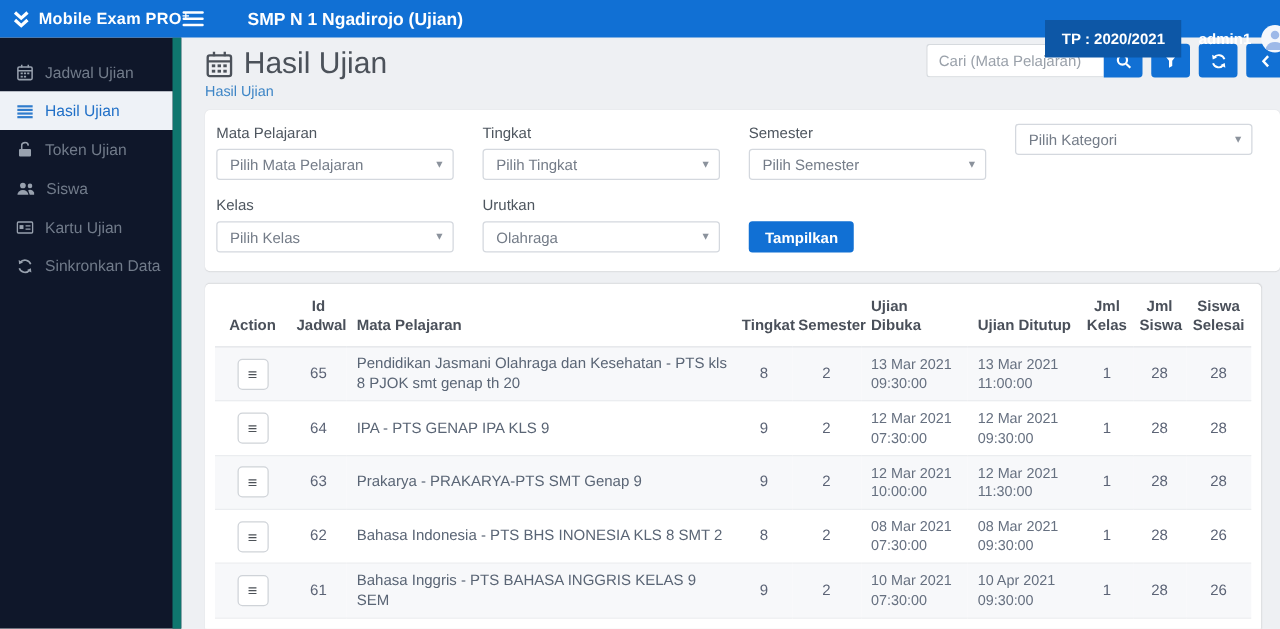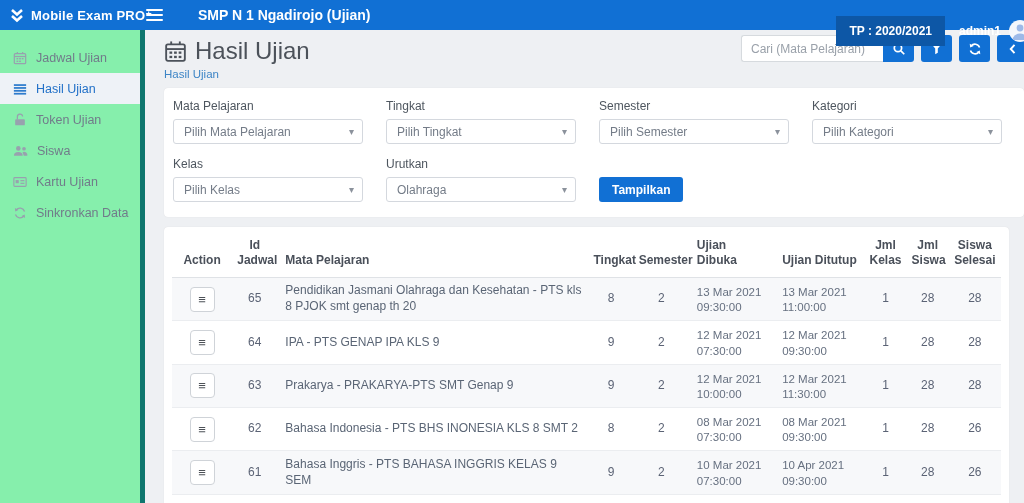--- a/index.html
+++ b/index.html
@@ -17,21 +17,21 @@
   .topbar-title { font-size:14px; font-weight:600; margin-left:32px; }
   .topbar-right { position:absolute; right:0; top:16px; height:30px; display:flex; align-items:center; }
   .tp-badge { background:#0d57a6; height:30px; display:flex; align-items:center;
     padding:0 13px; font-size:12px; font-weight:bold; }
   .username { font-size:12px; font-weight:bold; margin:0 8px 0 14px; }
   .avatar { width:22px; height:22px; border-radius:50%; background:#f4f7fc;
     display:flex; align-items:center; justify-content:center; overflow:hidden; margin-right:-7px; }
 
   
   .shell { display:flex; height:473px; }
-  .sidebar { width:168px; background:#86efac; border-right:5px solid #0f766e; padding-top:12px; }
+  .sidebar { width:168px; background:#0f172a; border-right:7px solid #0f766e; padding-top:12px; }
   .side-item { height:31px; display:flex; align-items:center; gap:9px; padding-left:13px;
     font-size:12.5px; color:#717b8a; cursor:pointer; }
   .side-item svg { flex:0 0 auto; color:#98a1ae; }
   .side-item.active { background:#eef2f7; color:#2271c8; }
   .side-item.active svg { color:#2f7ccd; }
 
   .main { flex:1; position:relative; }
 
   
   .content-header { padding:7px 0 0 19px; }
@@ -269,21 +269,20 @@
           </div>
         </div>
         <div>
           <div class="f-label">Semester</div>
           <div class="f-select">
             <span>Pilih Semester</span>
             <span class="f-caret">▾</span>
           </div>
         </div>
         <div>
-          <div class="f-label">Kategori</div>
           <div class="f-select">
             <span>Pilih Kategori</span>
             <span class="f-caret">▾</span>
           </div>
         </div>
         <div>
           <div class="f-label">Kelas</div>
           <div class="f-select">
             <span>Pilih Kelas</span>
             <span class="f-caret">▾</span>

